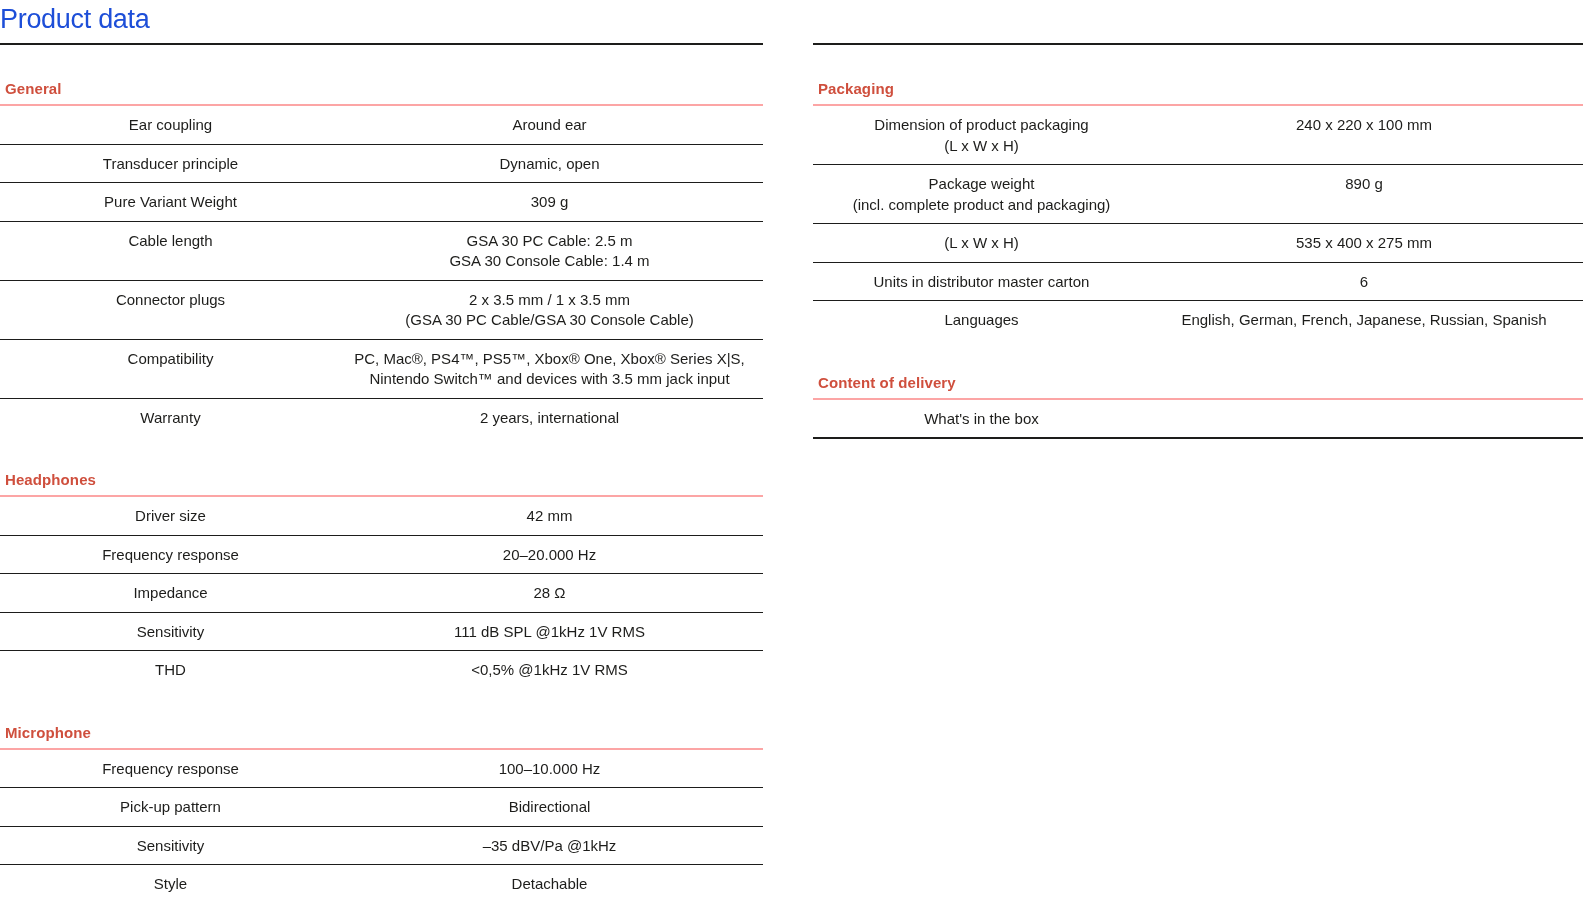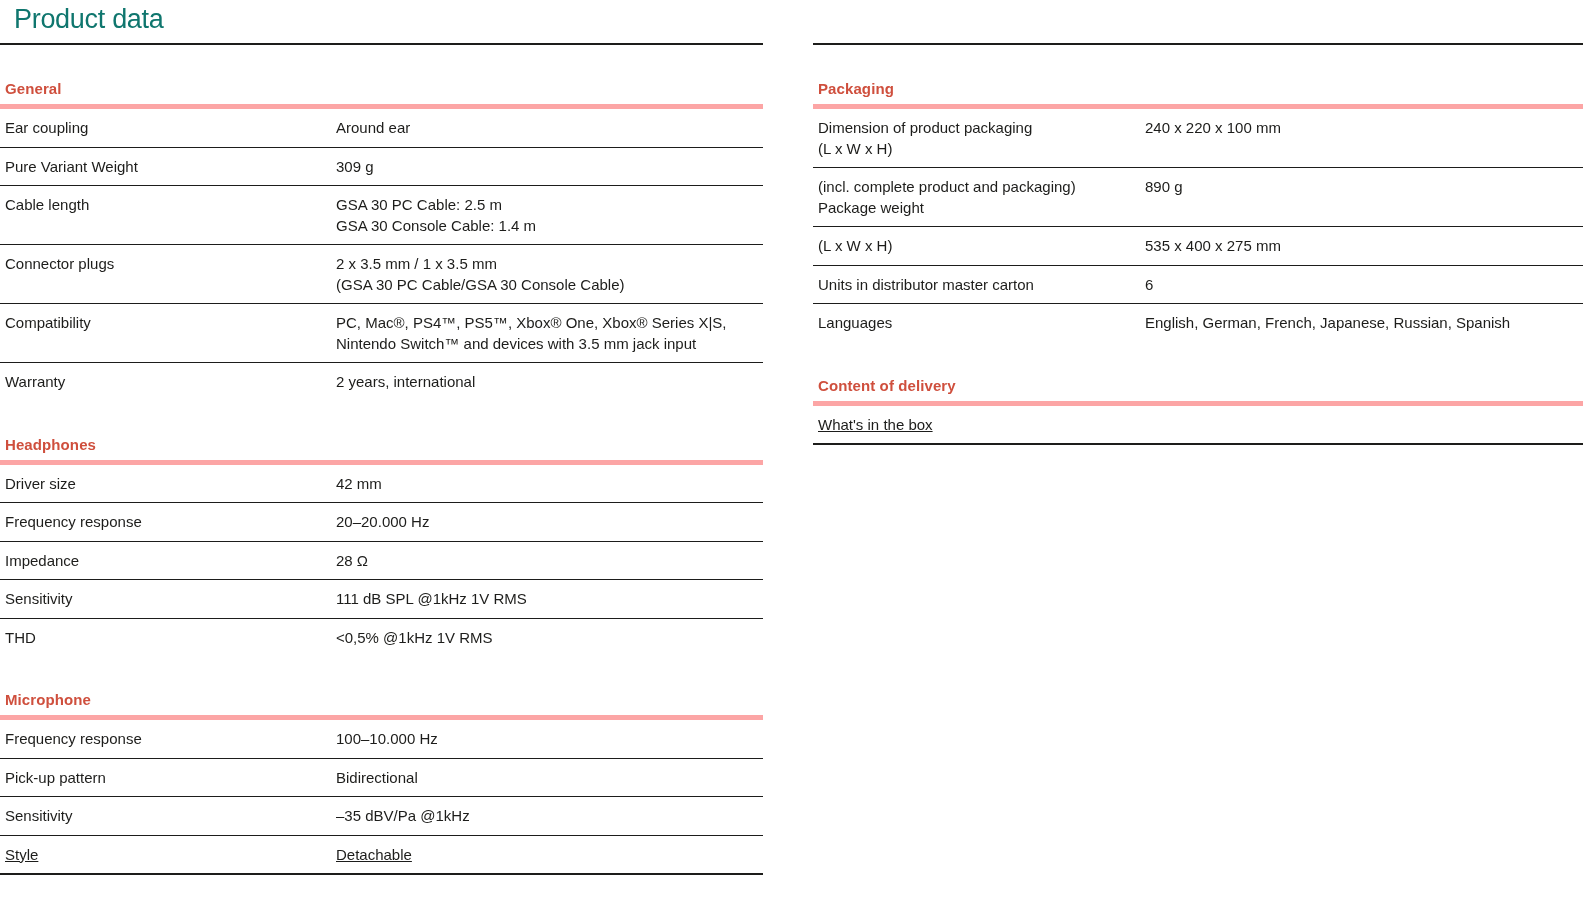--- a/index.html
+++ b/index.html
@@ -6,69 +6,77 @@
   html, body { background: #ffffff; }
   body {
     width: 1583px; height: 899px; overflow: hidden;
     font-family: "Liberation Sans", "DejaVu Sans", sans-serif;
     color: #1d1d1b;
     -webkit-font-smoothing: antialiased;
   }
   .page { width: 1583px; height: 899px; }
   h1.page-title {
     font-size: 27px; font-weight: 400; letter-spacing: -0.3px;
-    line-height: 33px; padding: 3px 0 0 14px; margin-bottom: 7px;
-    color: #0f766e;
+    line-height: 33px; padding: 3px 0 0 0; margin-bottom: 7px;
+    color: #1d4ed8;
   }
   .columns {
     display: grid;
     grid-template-columns: 763px 770px;
     column-gap: 50px;
   }
   .col { border-top: 2px solid #1d1d1b; }
   .section { }
   .section-title {
     color: #cf4f3d;
     font-size: 15px; font-weight: 600; letter-spacing: 0.1px;
     line-height: 19px;
     margin-top: 34px;
     padding: 0 0 6px 5px;
-    border-bottom: 5px solid #fca5a5;
+    border-bottom: 2px solid #fca5a5;
   }
   .row {
     display: grid;
     padding: 9px 0 8px 5px;
     border-bottom: 1px solid #1d1d1b;
     font-size: 15px; line-height: 20.5px;
   }
   .col-left .row  { grid-template-columns: 331px 1fr; }
   .col-right .row { grid-template-columns: 327px 1fr; }
   .section .row:last-child { border-bottom: none; }
-  .section.closed .row:last-child { border-bottom: 2px solid #1d1d1b; text-decoration: underline; }
-  .cell { color: #1d1d1b; }
+  .section.closed .row:last-child { border-bottom: 2px solid #1d1d1b; }
+  .cell { color: #1d1d1b; text-align: center; }
 </style>
 </head>
 <body>
 
 <div class="page">
   <h1 class="page-title">Product data</h1>
   <div class="columns">
     <div class="col col-left" id="col-0">
         <section class="section">
           <h2 class="section-title">General</h2>
           <div class="row">
             <div class="cell label">
               <div class="line">Ear coupling</div>
             </div>
             <div class="cell value">
               <div class="line">Around ear</div>
             </div>
           </div>
           <div class="row">
             <div class="cell label">
+              <div class="line">Transducer principle</div>
+            </div>
+            <div class="cell value">
+              <div class="line">Dynamic, open</div>
+            </div>
+          </div>
+          <div class="row">
+            <div class="cell label">
               <div class="line">Pure Variant Weight</div>
             </div>
             <div class="cell value">
               <div class="line">309 g</div>
             </div>
           </div>
           <div class="row">
             <div class="cell label">
               <div class="line">Cable length</div>
             </div>
@@ -190,22 +198,22 @@
             <div class="cell label">
               <div class="line">Dimension of product packaging</div>
               <div class="line">(L x W x H)</div>
             </div>
             <div class="cell value">
               <div class="line">240 x 220 x 100 mm</div>
             </div>
           </div>
           <div class="row">
             <div class="cell label">
+              <div class="line">Package weight</div>
               <div class="line">(incl. complete product and packaging)</div>
-              <div class="line">Package weight</div>
             </div>
             <div class="cell value">
               <div class="line">890 g</div>
             </div>
           </div>
           <div class="row">
             <div class="cell label">
               <div class="line">(L x W x H)</div>
             </div>
             <div class="cell value">

